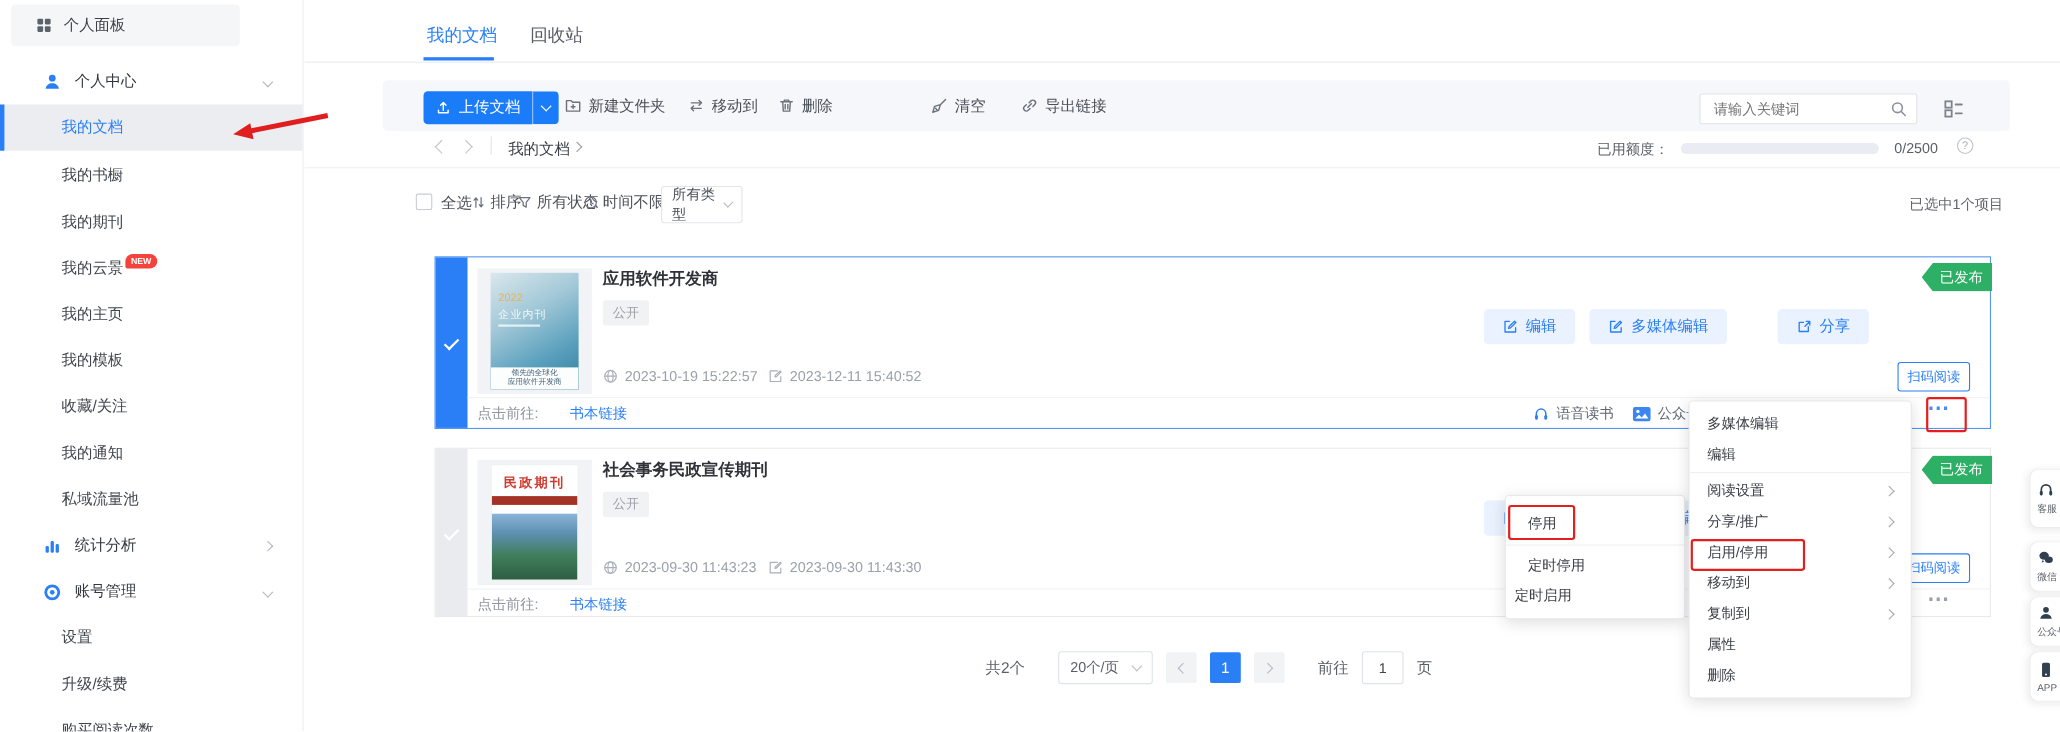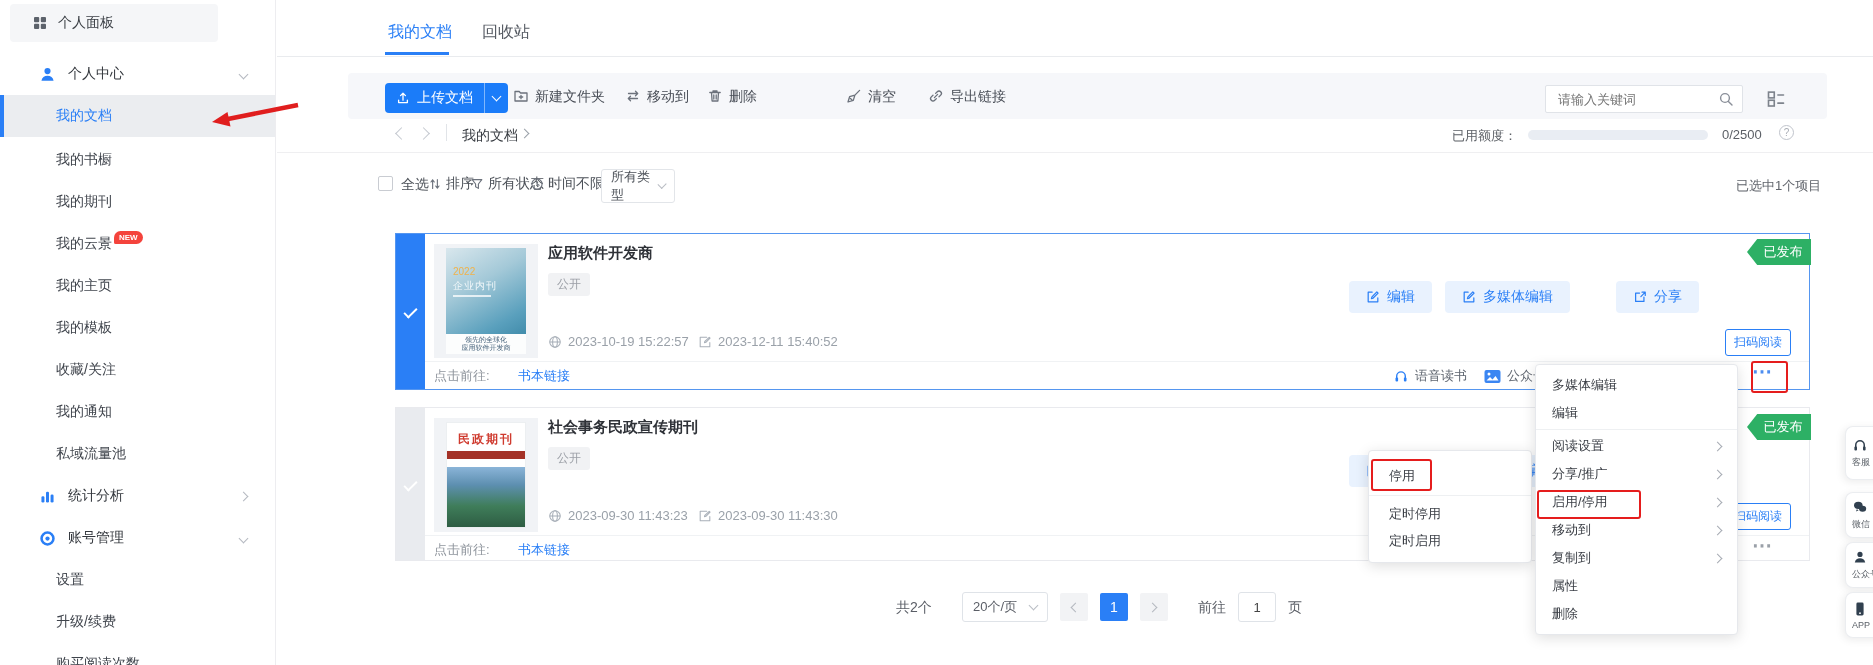--- a/index.html
+++ b/index.html
@@ -420,21 +420,21 @@
 </div>
 
 <div class="menu" style="left:1368px;top:450px;width:164px;padding:10px 0 8px;z-index:30">
   <div class="mi" style="height:30px;padding-left:20px">
       <span>停用</span>
     </div>
   <div class="mdiv" style="margin:4px 0"></div>
   <div class="mi" style="height:27px;padding-left:20px">
       <span>定时停用</span>
     </div>
-  <div class="mi" style="height:27px;padding-left:20px">
+  <div class="mi" style="height:27px;padding-left:8px">
       <span>定时启用</span>
     </div>
 </div>
 
 <div class="menu" style="left:1535px;top:364px;width:203px;padding:6px 0;z-index:31">
   <div class="mi">
       <span>多媒体编辑</span>
     </div>
   <div class="mi">
       <span>编辑</span>

